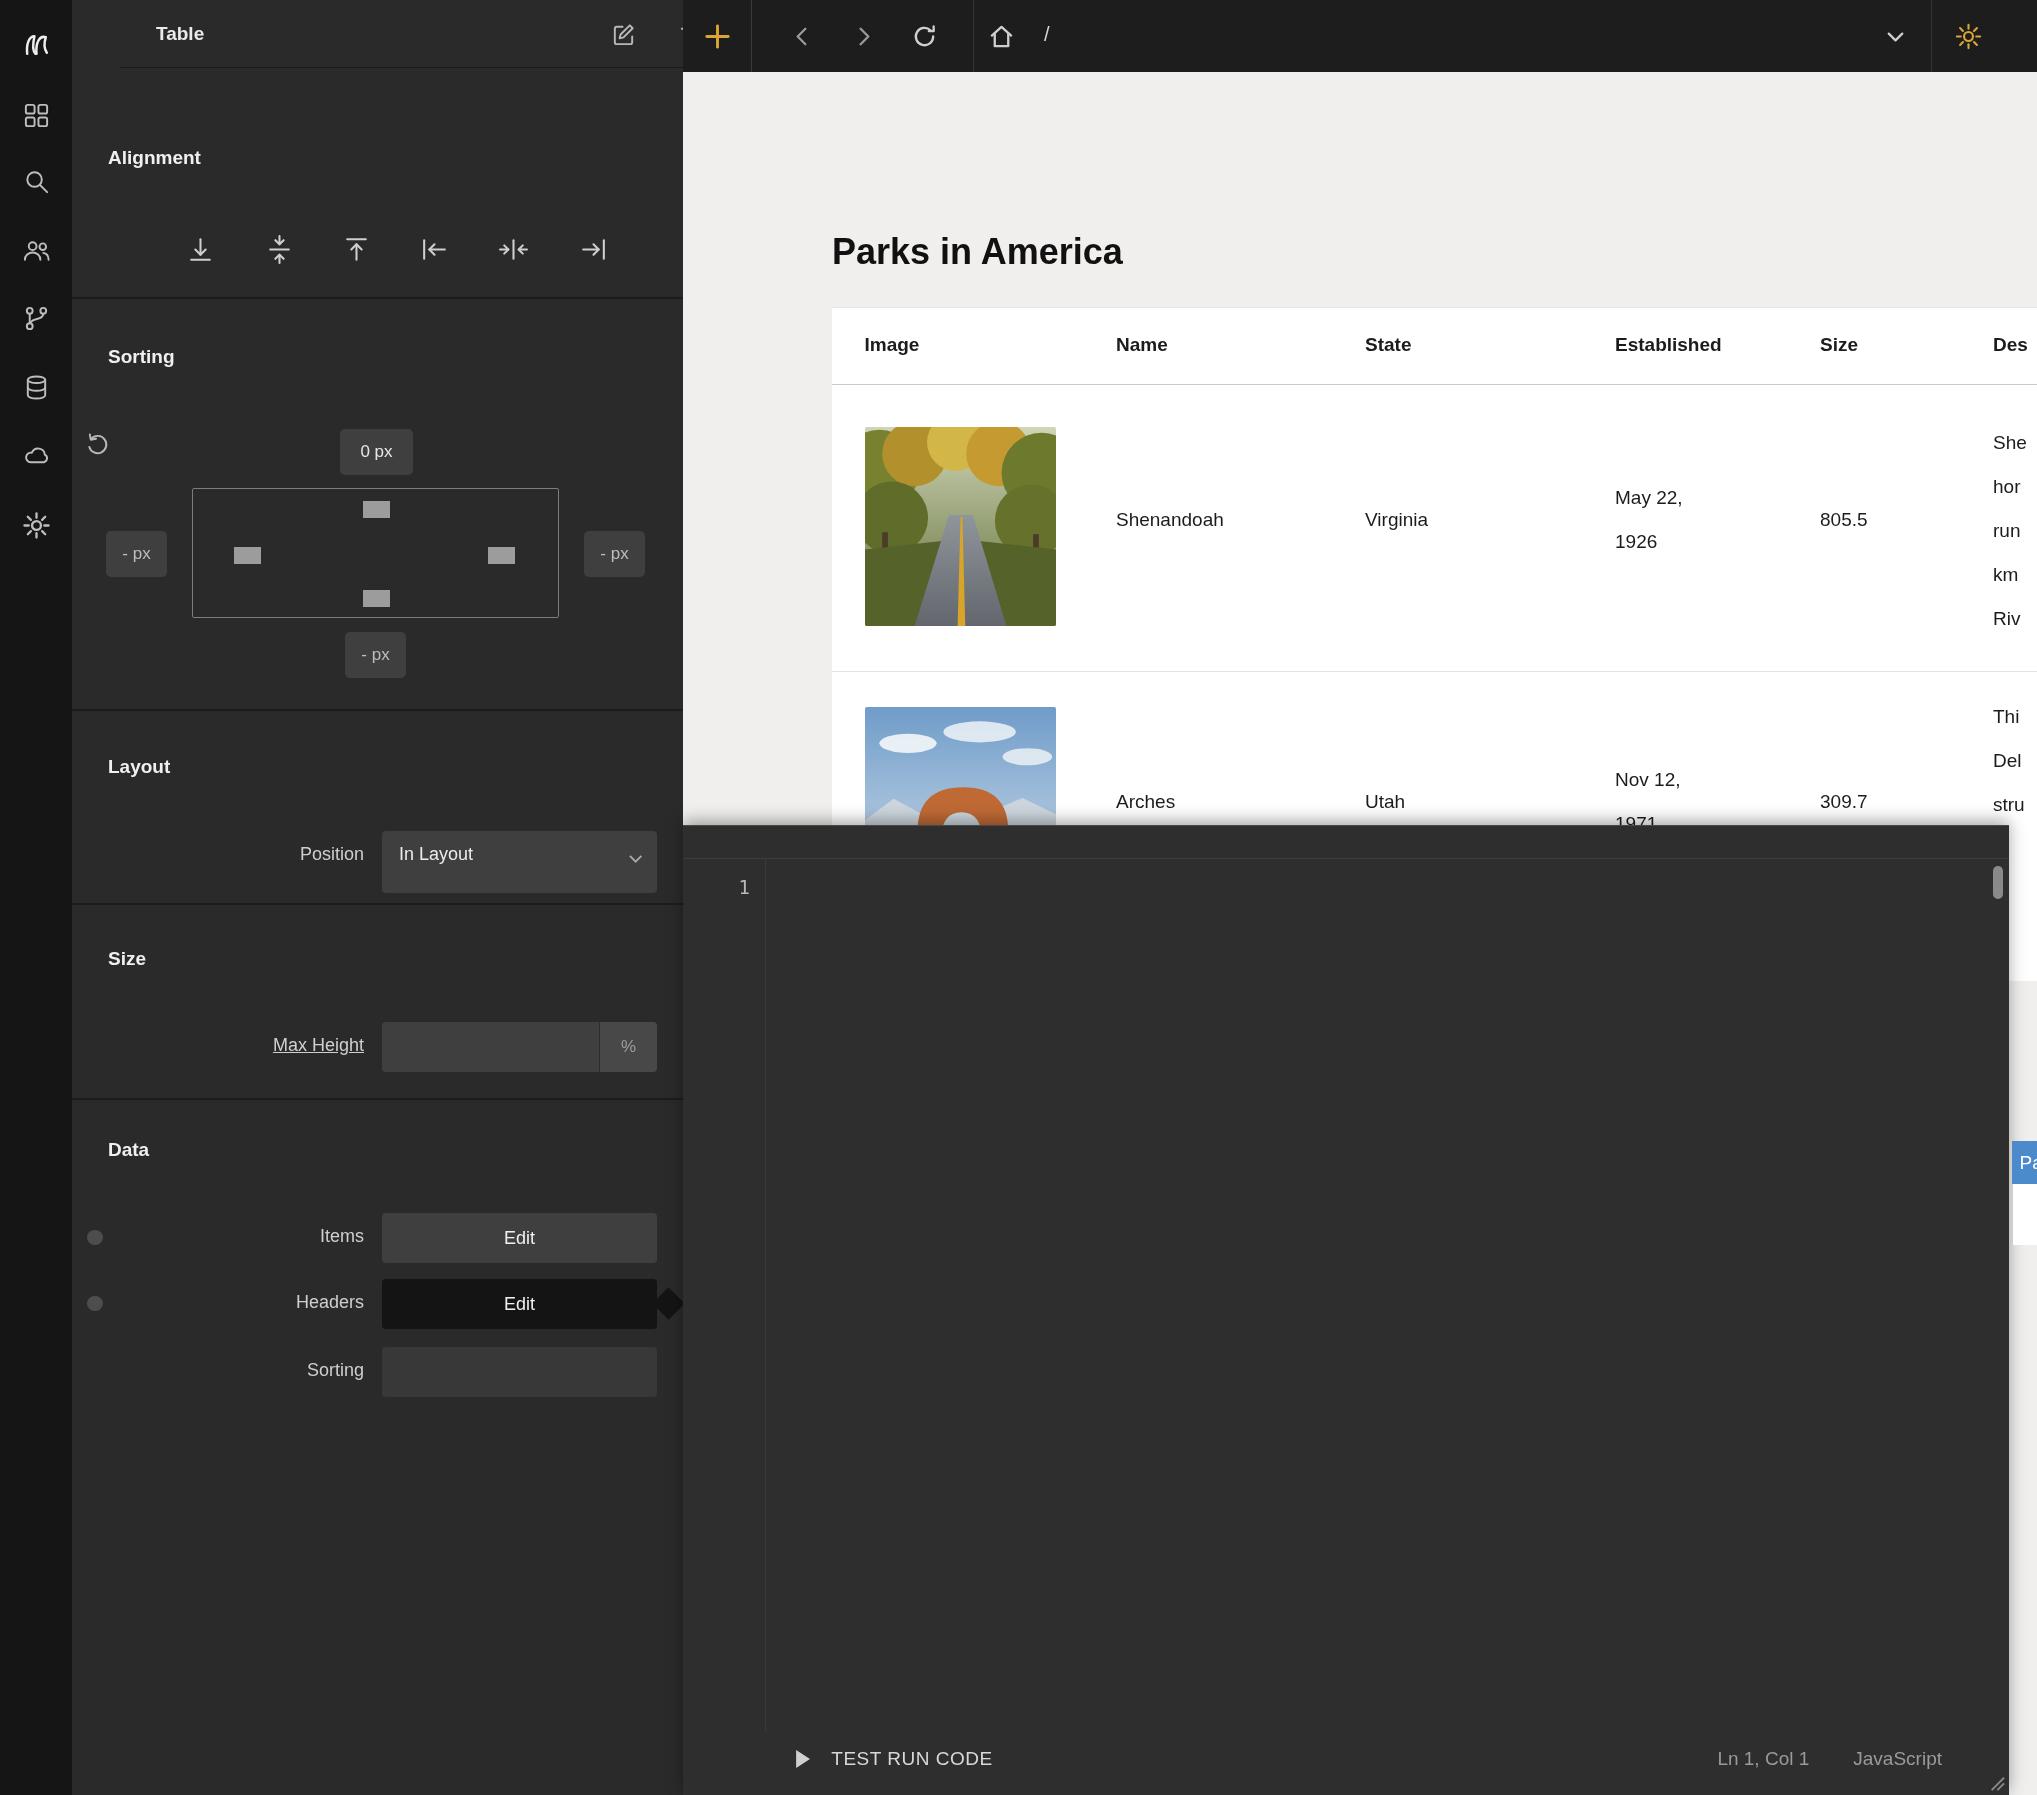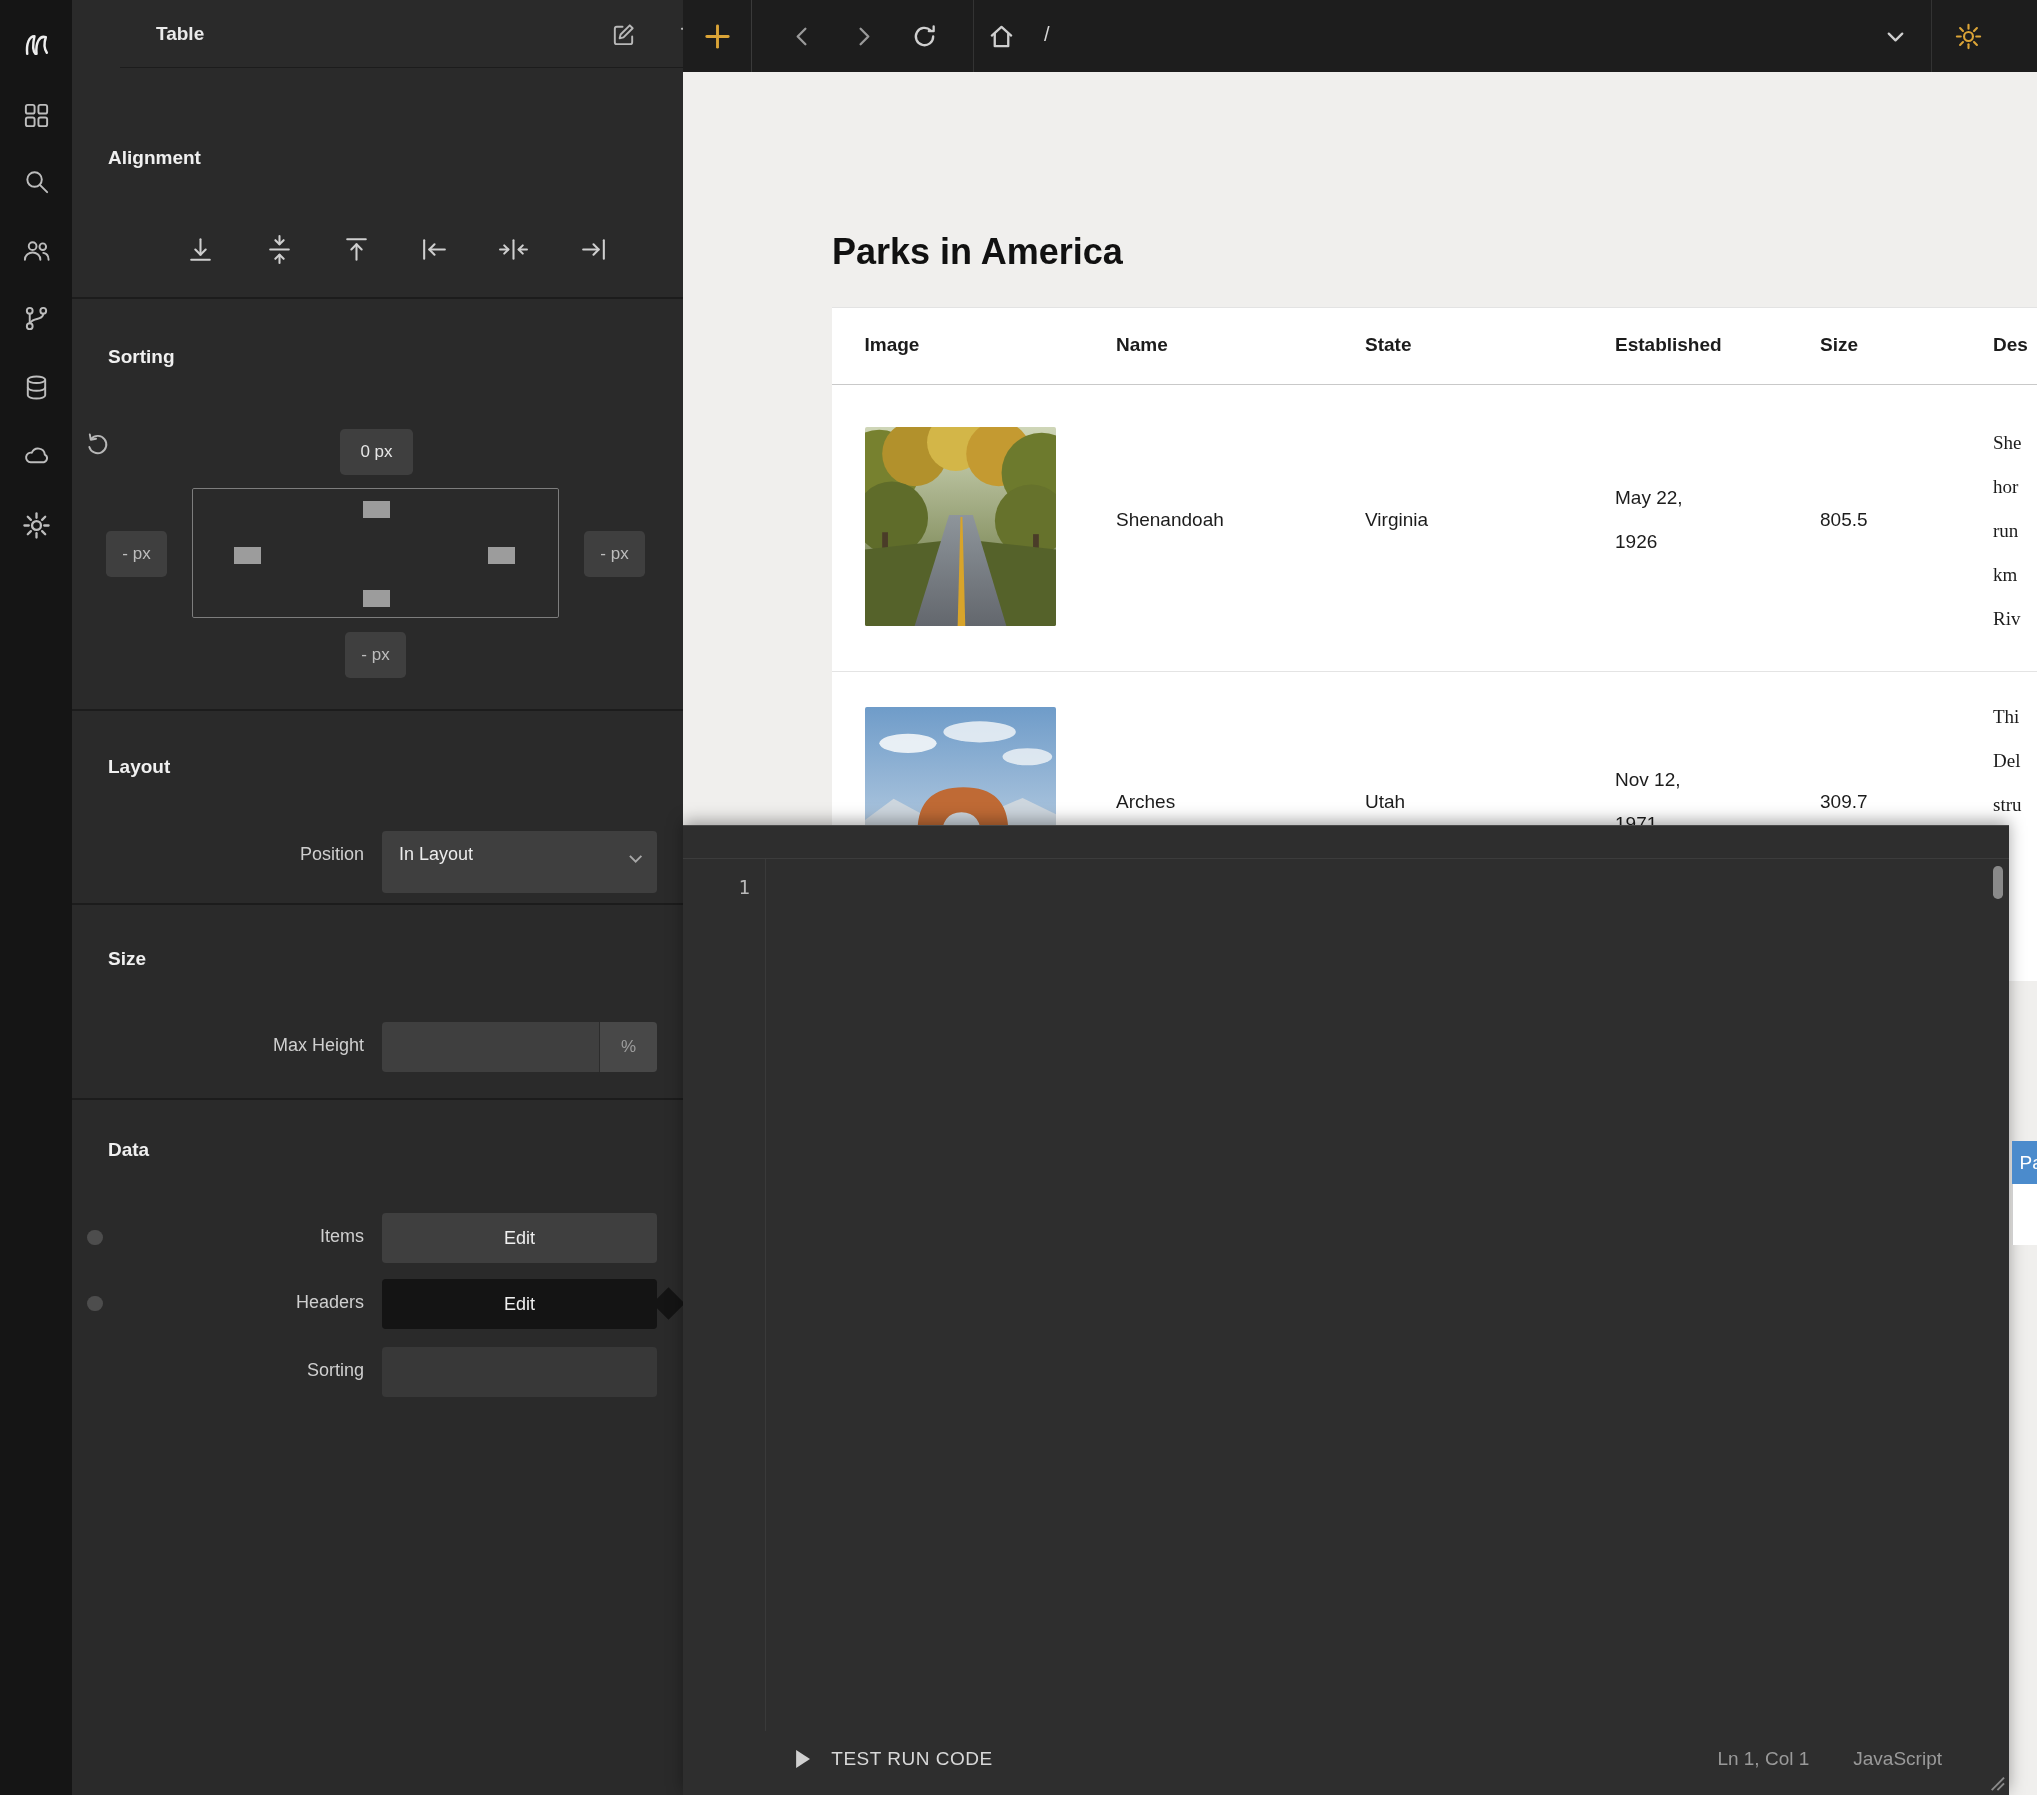--- a/index.html
+++ b/index.html
@@ -30,21 +30,21 @@
   .tb-icon { position:absolute; top:19px; width:34px; height:34px; display:flex; align-items:center; justify-content:center; }
   .tb-icon svg { stroke:#9a9a9a; fill:none; stroke-width:2.4; stroke-linecap:round; stroke-linejoin:round; }
   .tb-sep { position:absolute; top:0; width:1px; height:72px; background:#333333; }
 
   
   .canvas { left:683px; top:72px; right:0; bottom:0; background:#f0efed; z-index:1; overflow:hidden; }
   .page-title { position:absolute; left:149px; top:159px; font-size:36px; font-weight:bold; color:#111111; }
   .ptable { position:absolute; left:149px; top:235px; width:1491px; height:674px; background:#ffffff; border-top:1px solid #e3e3e3; }
   .th { position:absolute; top:26px; font-size:19px; font-weight:bold; color:#1c1c1c; white-space:nowrap; }
   .td { position:absolute; font-size:19px; color:#1c1c1c; white-space:nowrap; }
-  .desc-line { display:block; height:44px; line-height:44px; font-size:19px; color:#1c1c1c; white-space:nowrap;font-family:Liberation Serif, serif; }
+  .desc-line { display:block; height:44px; line-height:44px; font-size:19px; color:#1c1c1c; white-space:nowrap; }
   .row-line { position:absolute; left:0; width:100%; height:1px; }
   .pimg { position:absolute; left:32.5px; width:191px; height:199px; overflow:hidden; border-radius:1.9px; }
 
   
   .code-overlay { left:683px; top:825px; width:1326px; height:970px; background:#2e2e2e; border-top:1.9px solid #484848; box-shadow:0 -3.8px 15.3px rgba(0,0,0,.35); z-index:40; }
   .gutter-num { position:absolute; left:27px; top:50px; width:40px; text-align:right; font-family:"DejaVu Sans Mono", monospace; font-size:19px; color:#b9b9b9; }
   .statusbar { position:absolute; left:0; right:0; top:904px; height:66px; display:flex; align-items:center; padding:0 67px 8px 113px; }
   .status-right { margin-left:auto; display:flex; gap:44px; font-size:19px; color:#9a9a9a; }
 
   
@@ -215,21 +215,21 @@
       <span class="abs" style="left:17px;top:13.4px;font-size:18px;color:#ececec;">In Layout</span>
       <span class="abs" style="right:13.4px;top:19px;">
         <svg width="15.3" height="11.5" viewBox="0 0 16 12" style="stroke:#a8a8a8;fill:none;stroke-width:2;">
             <polyline points="2,3 8,9 14,3"></polyline>
           </svg>
       </span>
     </div>
     <div class="panel-hr" style="top:903px;"></div>
 
     <span class="sec-label" style="top:948px;">Size</span>
-    <span class="fld-label" style="right:319px;top:1035px;">Max Height</span>
+    <span class="fld-label" style="right:319px;top:1035px;text-decoration:underline;">Max Height</span>
     <div class="abs" style="left:310px;top:1022px;width:217px;height:50px;background:#3f3f3f;border-radius:3.8px 0 0 3.8px;color:#ececec;font-size:18px;line-height:50px;padding-left:15.3px;"></div>
     <div class="abs" style="left:527px;top:1022px;width:58px;height:50px;background:#484848;border-left:1px solid #2c2c2c;border-radius:0 3.8px 3.8px 0;color:#9d9d9d;font-size:17px;display:flex;align-items:center;justify-content:center;">%</div>
     <div class="panel-hr" style="top:1098px;"></div>
 
     <span class="sec-label" style="top:1139px;">Data</span>
 
     <span class="dot" style="top:1230px;"></span>
     <span class="fld-label" style="right:319px;top:1226px;">Items</span>
     <div class="btn" style="top:1213px;">Edit</div>
 

